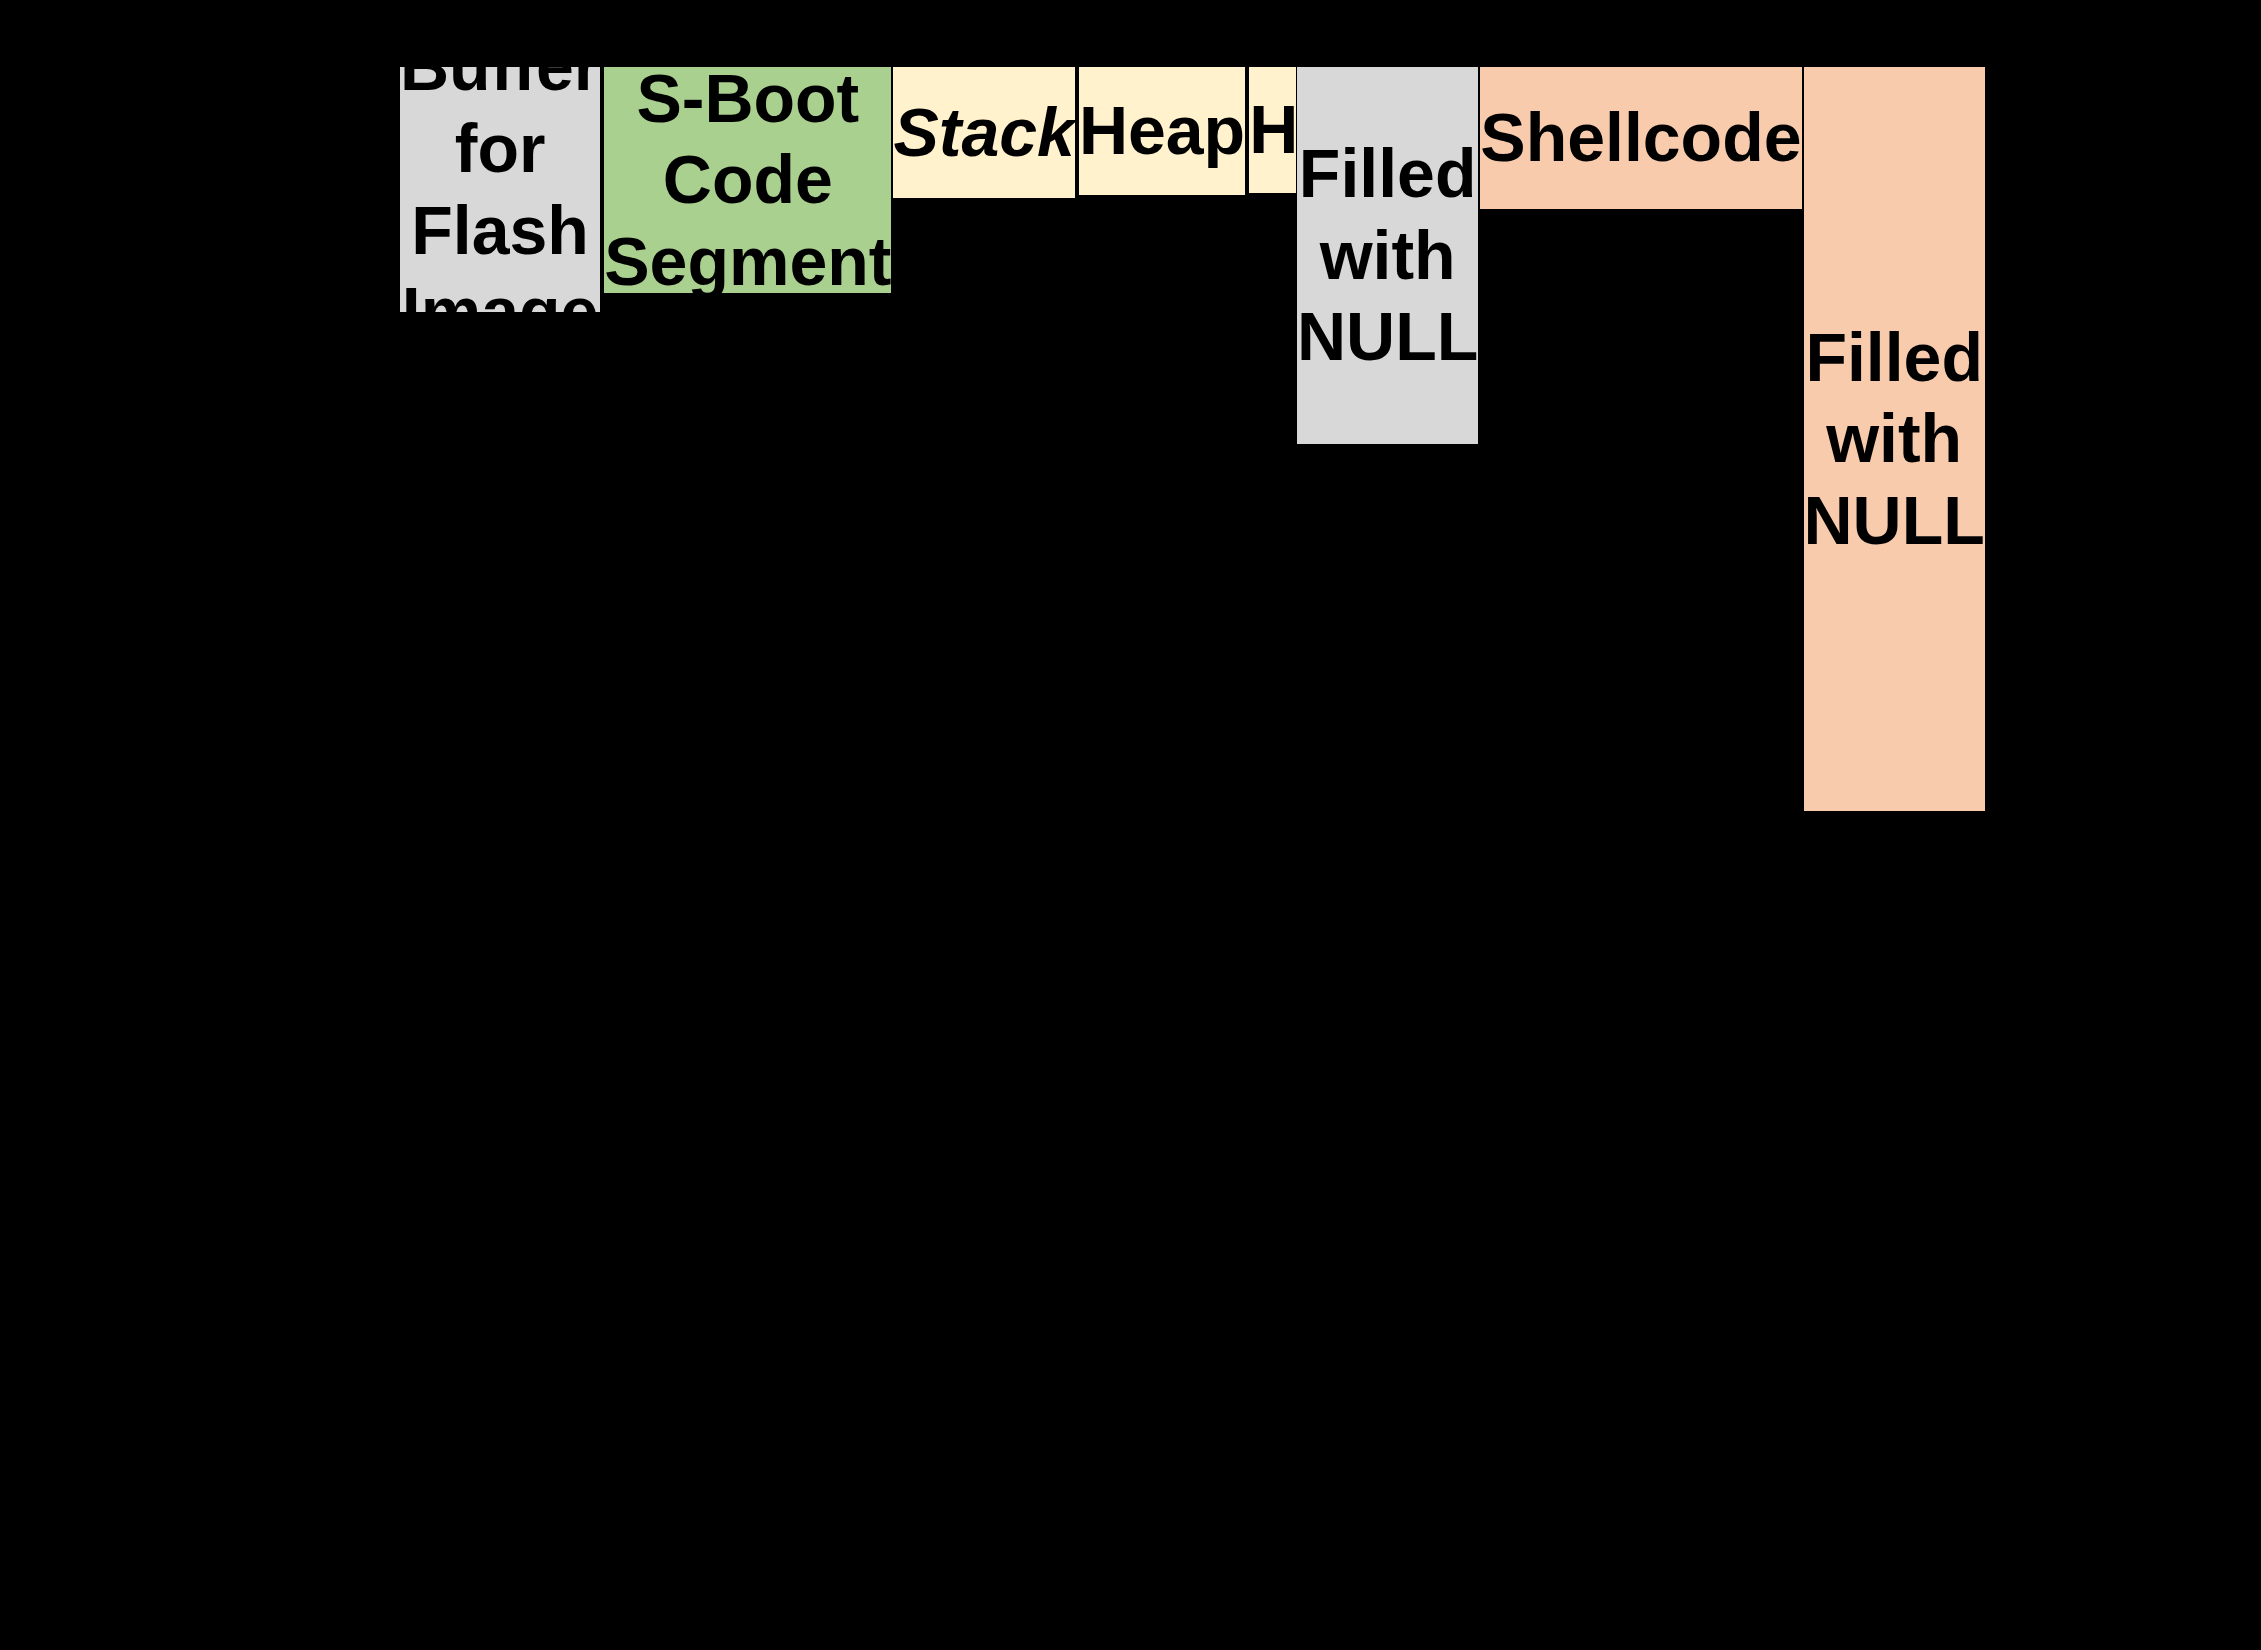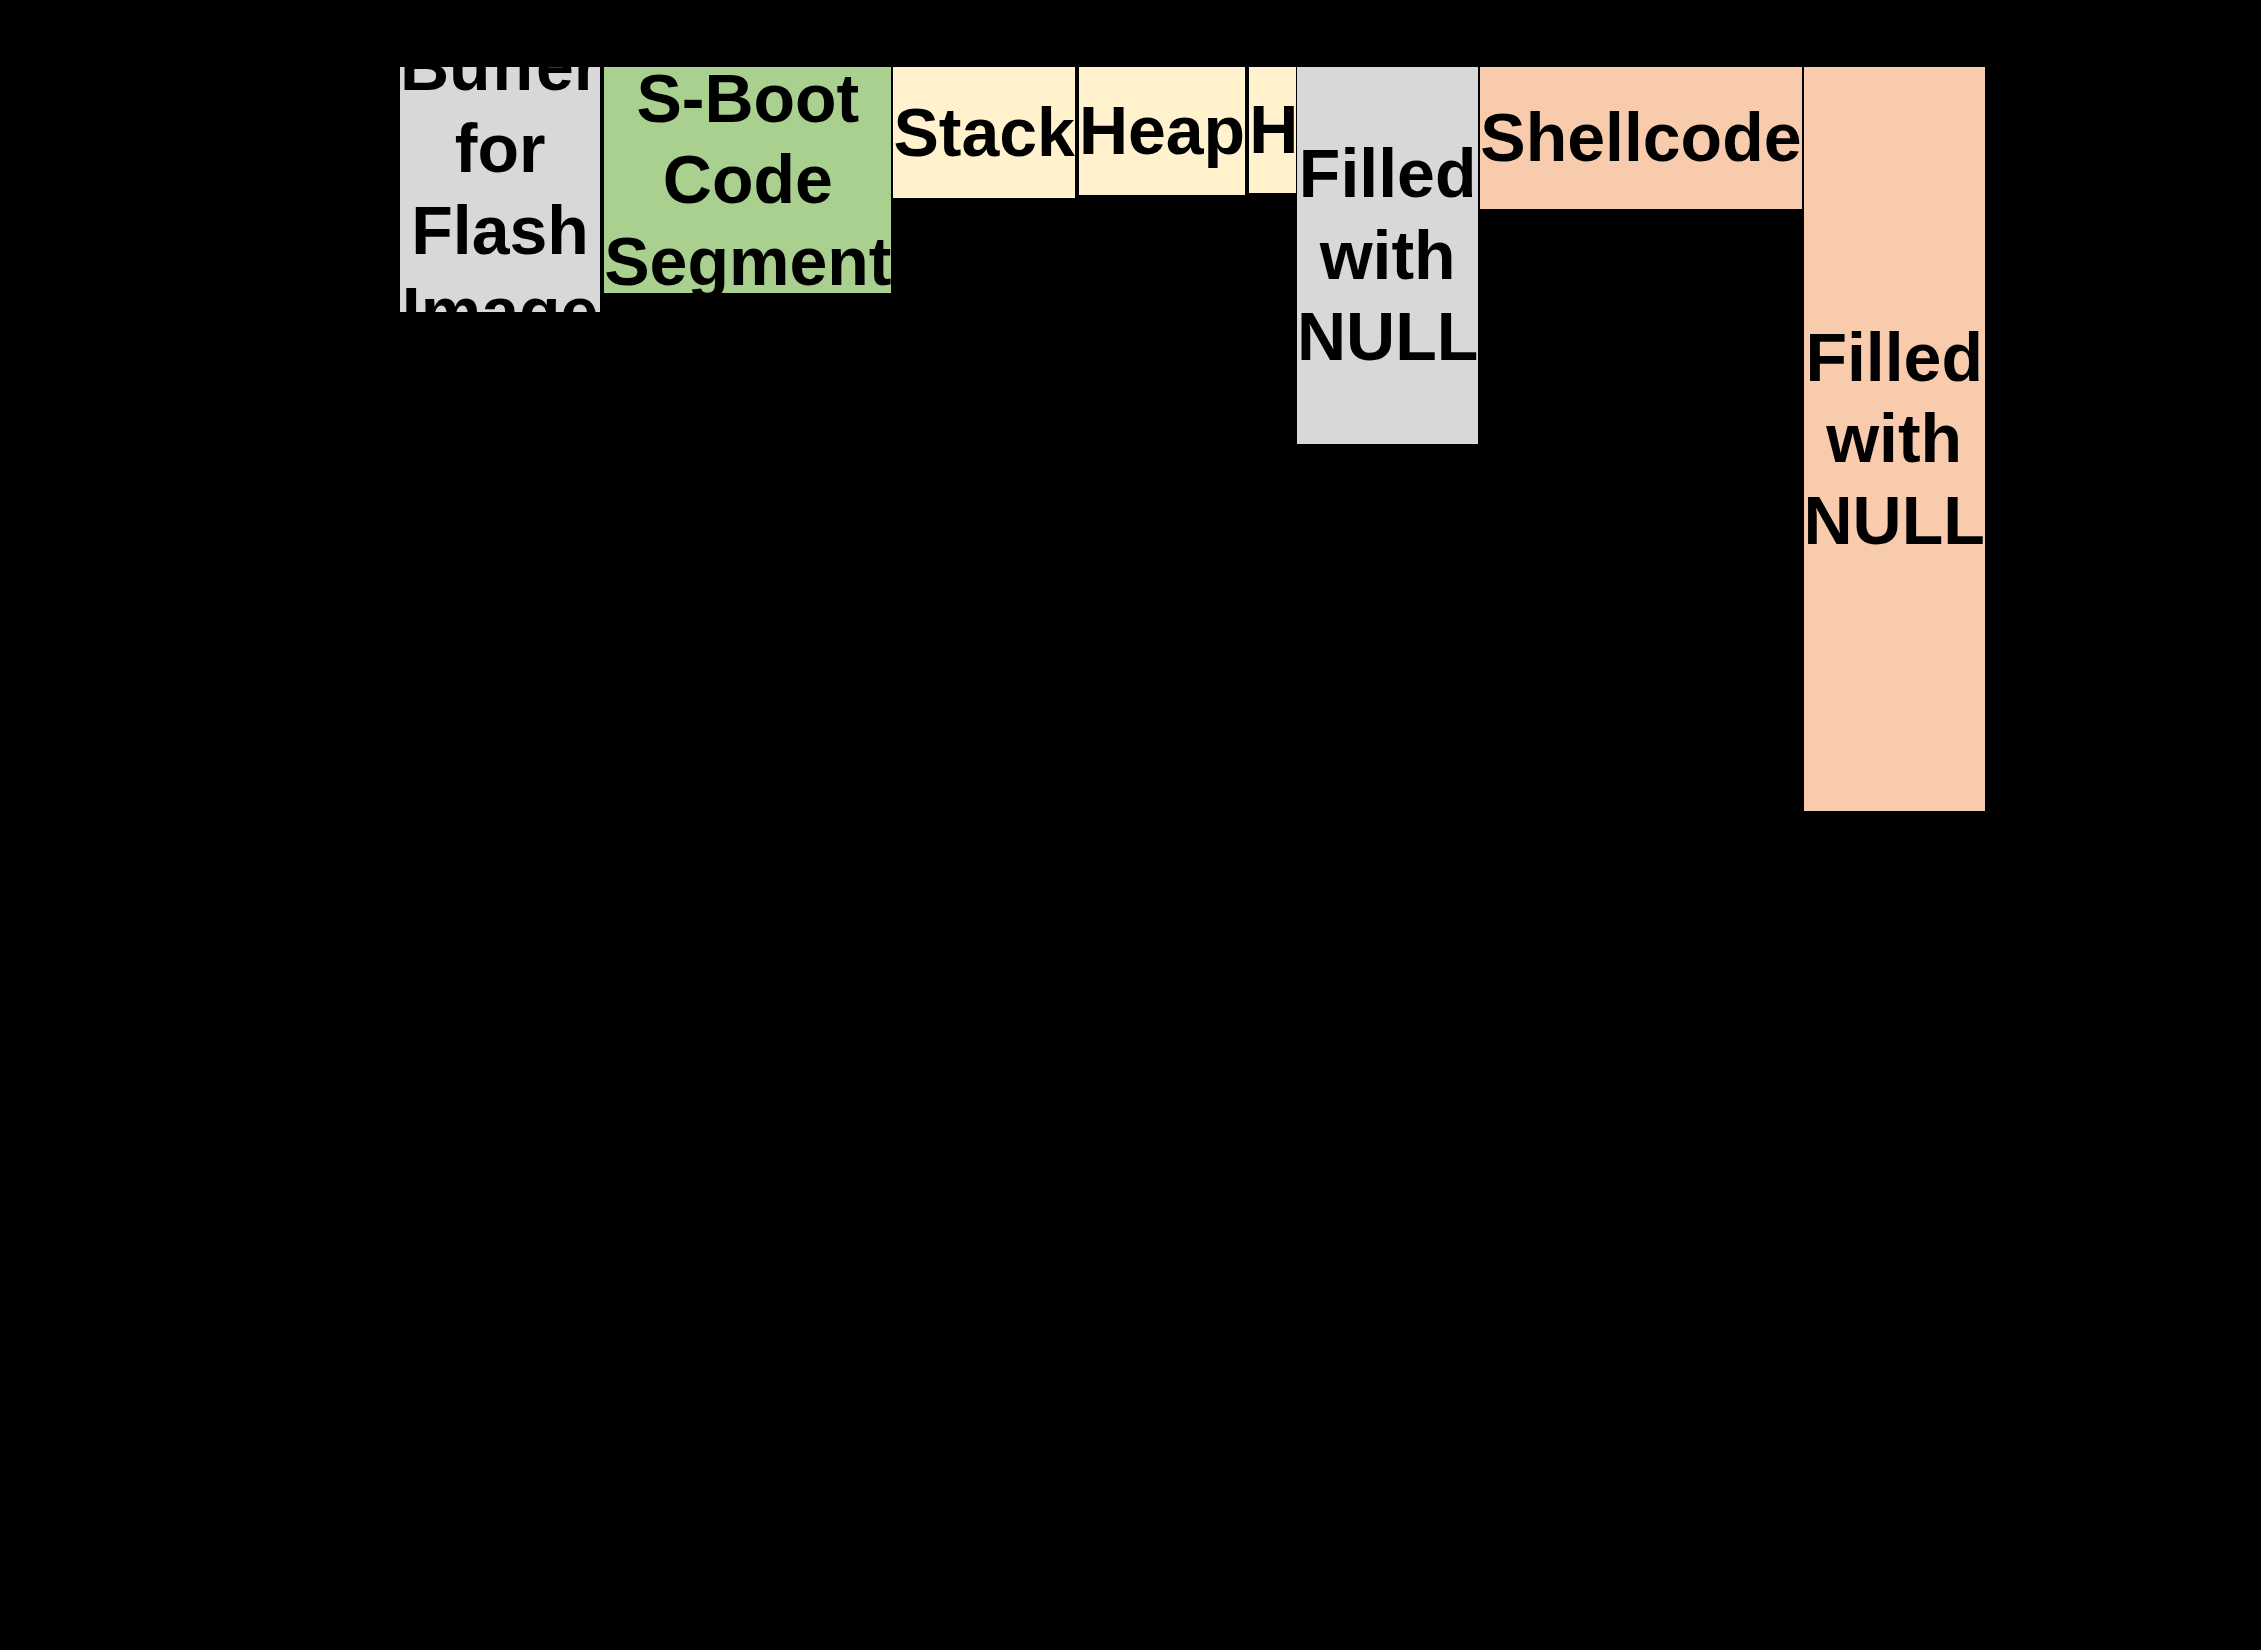--- a/index.html
+++ b/index.html
@@ -49,21 +49,21 @@
         <span class="segment-label">Buffer for Flash
 Image</span>
       </div>
       <div class="segment" style="background: rgb(226, 239, 218); height: 276px;">
         <span class="segment-label"></span>
       </div>
       <div class="segment" style="background: rgb(169, 208, 142); height: 228px;">
         <span class="segment-label">S-Boot Code
 Segment</span>
       </div>
-      <div class="segment" style="background: rgb(255, 242, 204); height: 133px;">
+      <div class="segment" style="background: rgb(255, 242, 204); height: 133px; font-style: italic;">
         <span class="segment-label">Stack</span>
       </div>
       <div class="segment" style="background: rgb(84, 130, 53); height: 118px;">
         <span class="segment-label"></span>
       </div>
       <div class="segment" style="background: rgb(255, 242, 204); height: 130px;">
         <span class="segment-label">Heap</span>
       </div>
       <div class="segment" style="background: rgb(84, 130, 53); height: 121px;">
         <span class="segment-label"></span>

